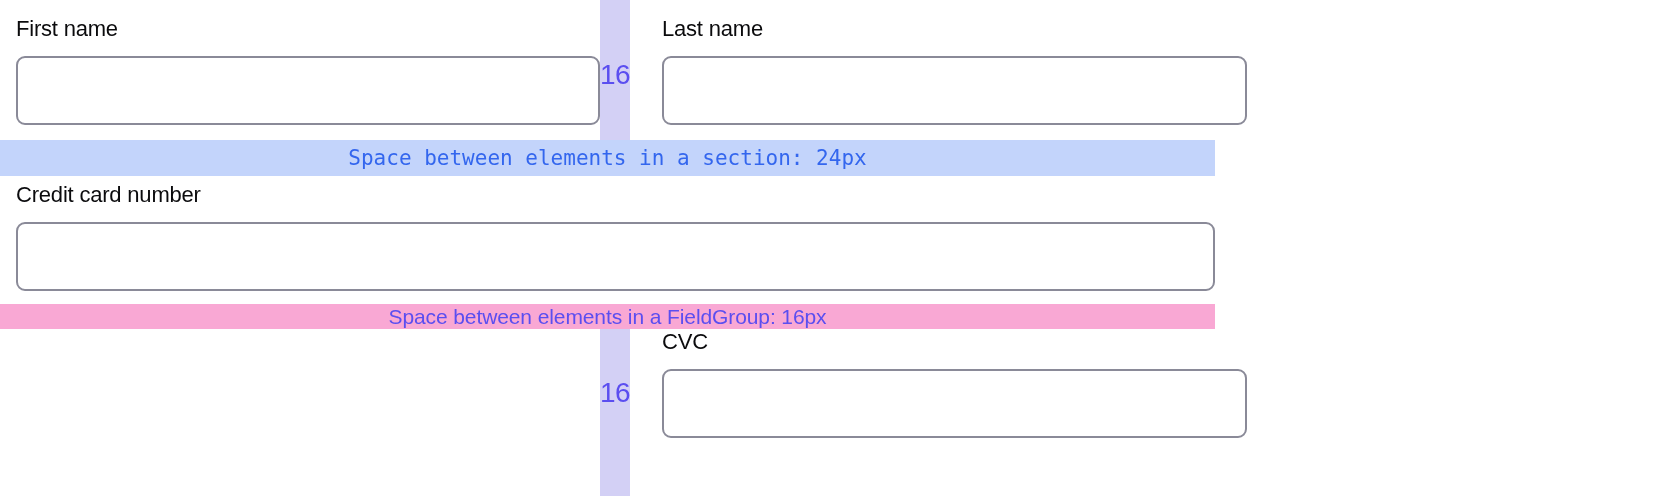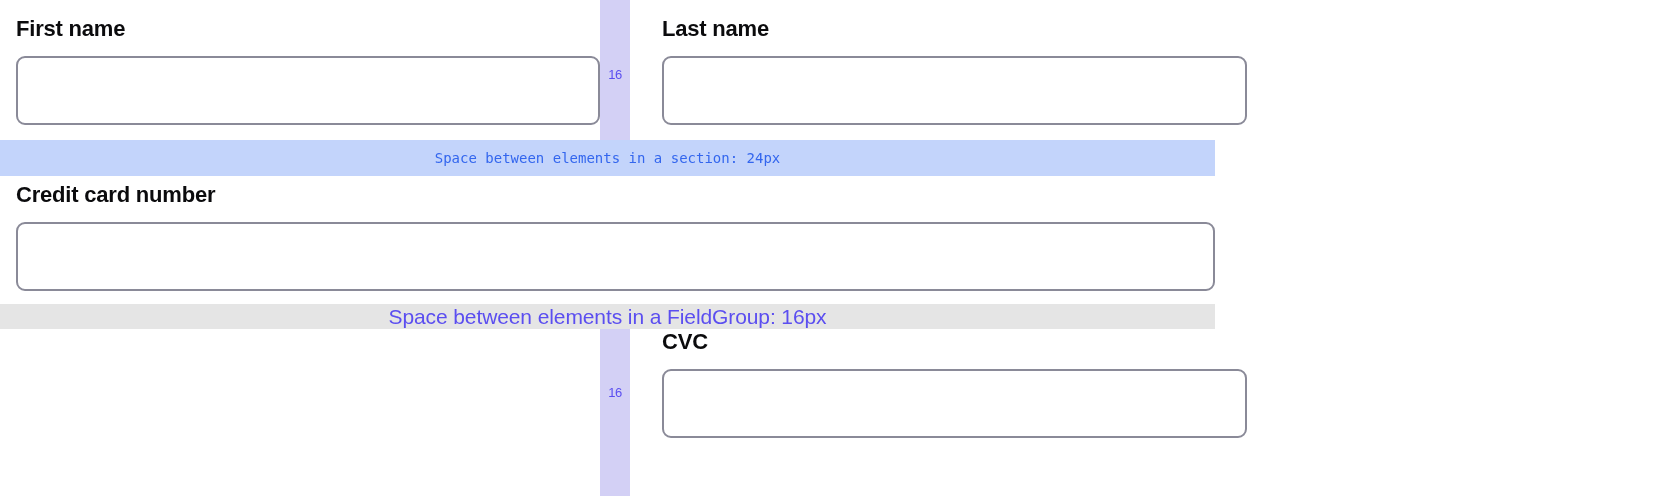--- a/index.html
+++ b/index.html
@@ -45,37 +45,37 @@
     width: 30px;
     height: 140px;
     background: #d3d0f5;
   }
   .gap-label {
     position: absolute;
     left: 600px;
     width: 30px;
     text-align: center;
     font-family: "Liberation Sans", sans-serif;
-    font-size: 13px;
+    font-size: 28px;
     line-height: 21px;
     color: #5b4ef0;
     letter-spacing: -0.5px;
   }
 
   .col {
     position: absolute;
     top: 0;
   }
   .col-left  { left: 16px;  width: 584px; }
   .col-right { left: 630px; width: 585px; padding-left: 32px; }
 
   .field-label {
     font-family: "Liberation Sans", sans-serif;
     font-size: 22px;
-    font-weight: bold;
+    font-weight: normal;
     color: #0b0b0d;
     line-height: 26px;
     letter-spacing: -0.2px;
     white-space: nowrap;
   }
 
   .field-input {
     display: block;
     box-sizing: border-box;
     width: 100%;
@@ -107,27 +107,27 @@
     align-items: center;
     justify-content: center;
     box-sizing: border-box;
   }
   .band-section {
     background: #c3d4fb;
     height: 36px;
   }
   .band-section .band-text {
     font-family: "DejaVu Sans Mono", "Liberation Mono", monospace;
-    font-size: 14px;
+    font-size: 21px;
     color: #3366ee;
     letter-spacing: 0px;
     white-space: nowrap;
   }
   .band-group {
-    background: #e5e5e5;
+    background: #f9a8d4;
     height: 25px;
   }
   .band-group .band-text {
     font-family: "Liberation Sans", sans-serif;
     font-size: 21px;
     color: #5b4ef0;
     letter-spacing: -0.1px;
     white-space: nowrap;
   }
 </style>

